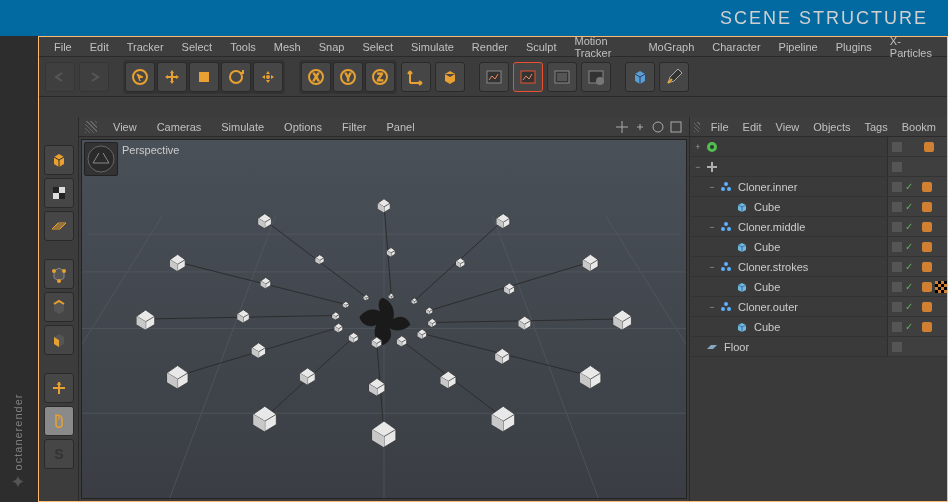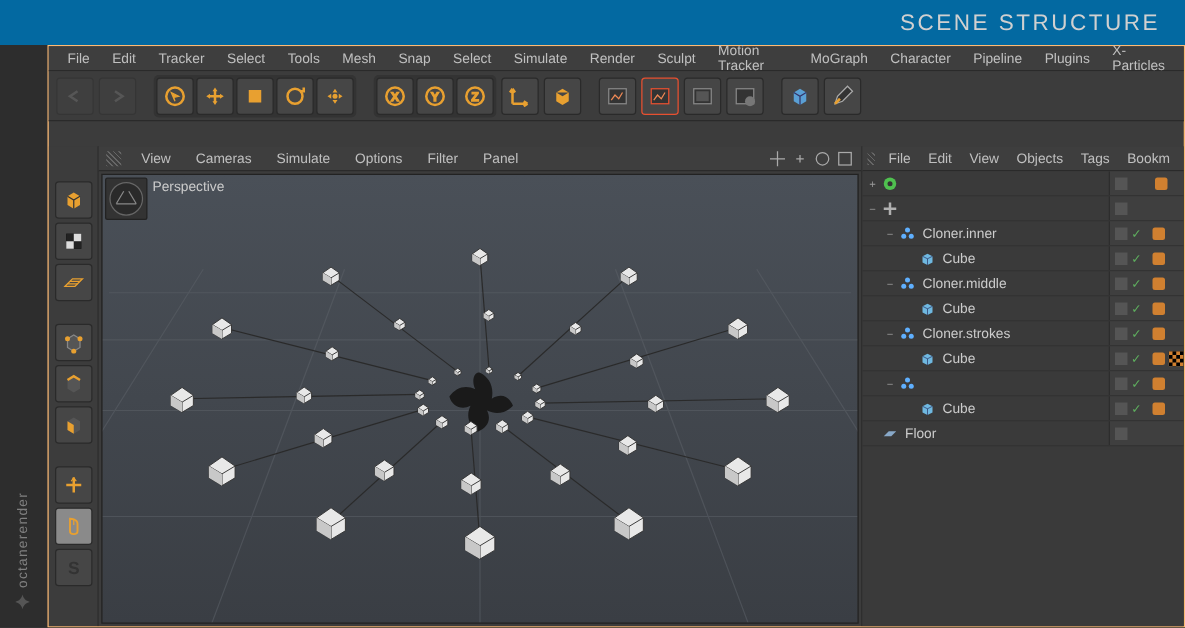--- a/index.html
+++ b/index.html
@@ -858,20 +858,21 @@
           </div>
           <div class="tree-row indent1">
             <div class="expander">−</div>
             <div class="icon">
               <svg width="12" height="12">
                 <circle cx="6" cy="3" r="2" fill="#5fb0ff"></circle>
                 <circle cx="3" cy="8" r="2" fill="#5fb0ff"></circle>
                 <circle cx="9" cy="8" r="2" fill="#5fb0ff"></circle>
               </svg>
             </div>
+            <div class="label">Cloner.outer</div>
             <div class="tree-flags">
               <div class="flag-box"></div>
               <span class="flag-check">✓</span>
               <div class="tag-dot" style="margin-left:6px"></div>
             </div>
           </div>
           <div class="tree-row indent2">
             <div class="expander"></div>
             <div class="icon">
               <svg width="12" height="12">

